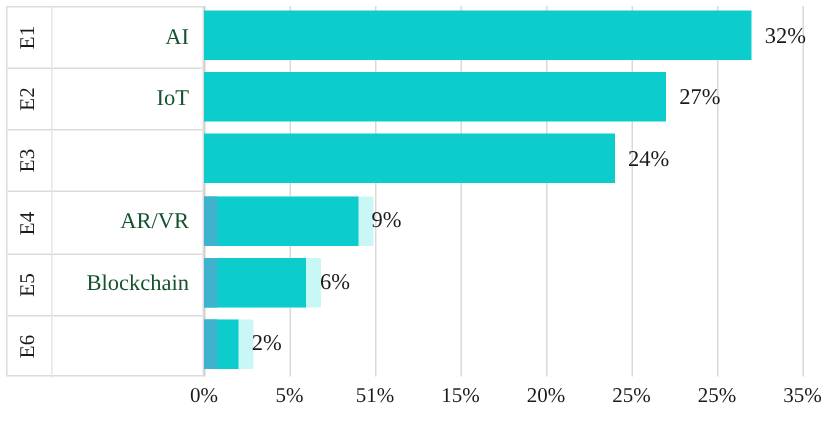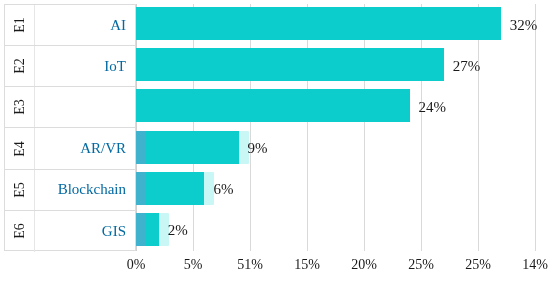--- a/index.html
+++ b/index.html
@@ -85,21 +85,21 @@
     flex: 1 1 auto;
     height: 100%;
     display: flex;
     align-items: center;
     justify-content: flex-end;
     padding-right: 9px;
     box-sizing: border-box;
   }
   .name-text {
     font-size: 15px;
-    color: #0369a1;
+    color: #14532d;
     white-space: nowrap;
     line-height: 1;
   }
 
   
   .bars-layer {
     position: absolute;
     left: 0;
     top: 0;
     width: 550px;
@@ -212,23 +212,20 @@
           <span class="code-text">E5</span>
         </div>
         <div class="name-cell">
           <span class="name-text">Blockchain</span>
         </div>
       </div>
       <div class="label-row" style="height: 41.1667px;">
         <div class="code-cell">
           <span class="code-text">E6</span>
         </div>
-        <div class="name-cell">
-          <span class="name-text">GIS</span>
-        </div>
       </div>
     </div>
 
   <div class="bars-layer">
       <div class="bar-row" style="top: 4px; height: 41.1667px;">
         <div class="bar-fill" style="left: 136px; width: 364.8px;"></div>
         <div class="bar-value" style="left: 509.8px;">32%</div>
       </div>
       <div class="bar-row" style="top: 45.1667px; height: 41.1667px; padding-left: 44px;">
         <div class="bar-fill" style="left: 136px; width: 307.8px;"></div>
@@ -259,16 +256,16 @@
     </div>
 
   <div class="xaxis-layer">
       <div class="xtick" style="left: 136px;">0%</div>
       <div class="xtick" style="left: 193px;">5%</div>
       <div class="xtick" style="left: 250px;">51%</div>
       <div class="xtick" style="left: 307px; font-family: Liberation Serif, serif;">15%</div>
       <div class="xtick" style="left: 364px;">20%</div>
       <div class="xtick" style="left: 421px;">25%</div>
       <div class="xtick" style="left: 478px;">25%</div>
-      <div class="xtick" style="left: 535px;">14%</div>
+      <div class="xtick" style="left: 535px;">35%</div>
     </div>
 
 </div>
 
 </body></html>

